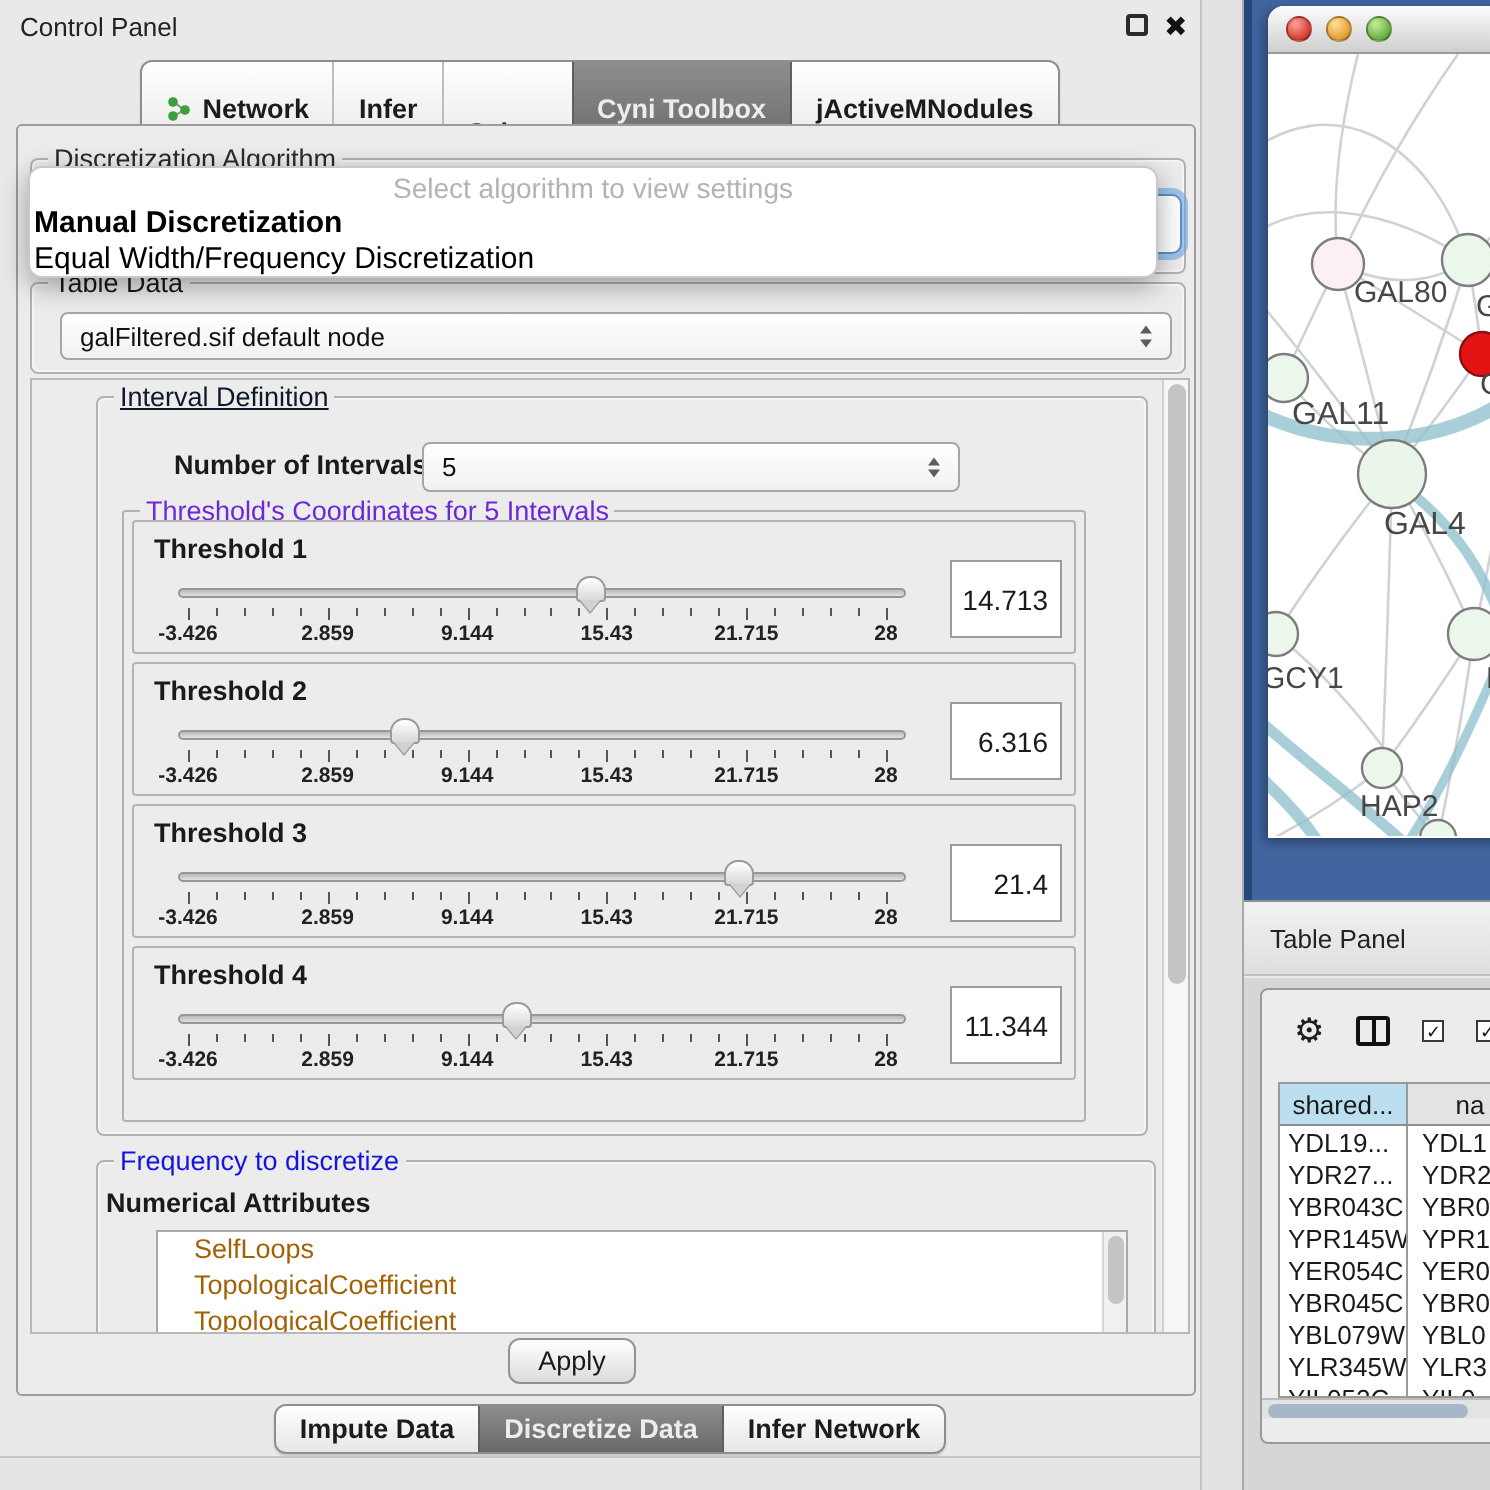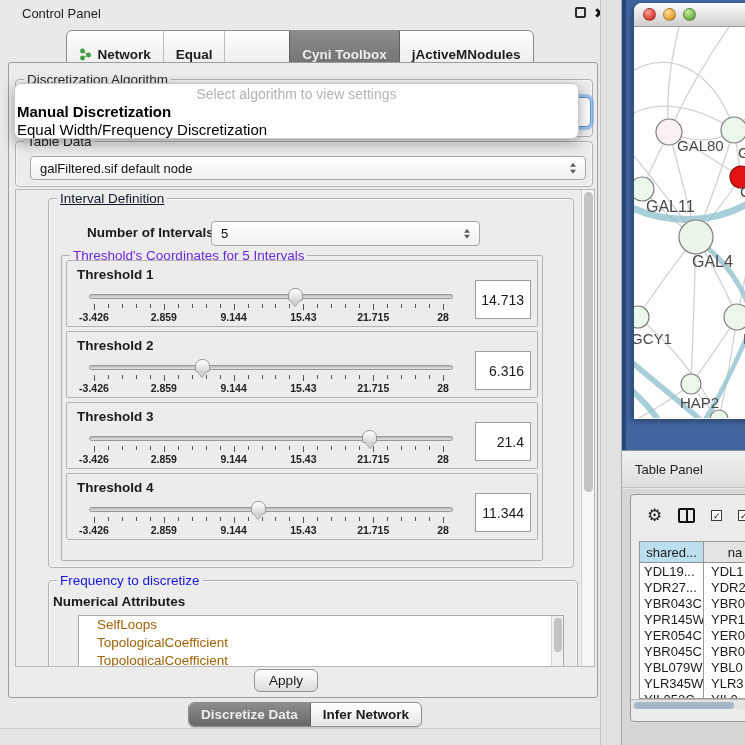--- a/index.html
+++ b/index.html
@@ -1,21 +1,21 @@
 <!DOCTYPE html>
 <html><head>
 <meta charset="utf-8">
 <style>
   html,body{margin:0;padding:0;background:#e9e9e9;}
   *{box-sizing:border-box;}
   #screen{position:relative;width:745px;height:745px;overflow:hidden;
           font-family:"Liberation Sans","DejaVu Sans",sans-serif;color:#1a1a1a;background:#e9e9e9;}
 
   
-  #cp-header{position:absolute;left:12px;top:0;width:600px;height:26px;}
+  #cp-header{position:absolute;left:0;top:0;width:600px;height:26px;}
   #cp-title{position:absolute;left:10px;top:6px;font-size:13px;color:#222;}
   .win-ic{position:absolute;top:7px;width:13px;height:13px;cursor:default;}
   #float-btn{left:563px;border:2px solid #2b2b2b;border-radius:2px;width:11px;height:11px;}
   #close-btn{left:582px;font-size:14px;font-weight:bold;color:#111;line-height:13px;}
 
   .seg-group{display:inline-flex;border:1px solid #8e8e8e;border-radius:6px;overflow:hidden;
              background:linear-gradient(#ffffff,#e6e6e6);box-shadow:0 1px 1px rgba(0,0,0,.15);}
   .seg{padding:4px 12px 4px 12px;font-size:13.5px;font-weight:600;color:#1c1c1c;
        border-left:1px solid #bdbdbd;white-space:nowrap;display:flex;align-items:center;gap:5px;}
   .seg:first-child{border-left:none;}
@@ -154,21 +154,21 @@
           <svg width="13" height="13">
             <line x1="4" y1="3" x2="9" y2="7" stroke="#8a8a8a"></line>
             <line x1="4" y1="10" x2="9" y2="7" stroke="#8a8a8a"></line>
             <circle cx="3.5" cy="3" r="2.4" fill="#3aa03a"></circle>
             <circle cx="3.5" cy="10" r="2.4" fill="#3aa03a"></circle>
             <circle cx="9.5" cy="7" r="2.4" fill="#3aa03a"></circle>
           </svg>
           <div style="display: inline;">Network</div>
         </div>
         <div class="seg">
-          <div style="display: inline;">Equal</div>
+          <div style="display: inline;">Infer</div>
         </div>
         <div class="seg">
           <div style="display: inline; margin-top: 24px;">Select</div>
         </div>
         <div class="seg selected">
           <div style="display: inline;">Cyni Toolbox</div>
         </div>
         <div class="seg">
           <div style="display: inline;">jActiveMNodules</div>
         </div>
@@ -400,20 +400,23 @@
 
       <div id="vscroll">
           <div class="thumb"></div>
         </div>
     </div>
 
     <div id="apply-btn">Apply</div>
   </div>
 
   <div id="bottom-tabbar"><div class="seg-group">
+        <div class="seg">
+          <div style="display: inline;">Impute Data</div>
+        </div>
         <div class="seg selected">
           <div style="display: inline;">Discretize Data</div>
         </div>
         <div class="seg">
           <div style="display: inline;">Infer Network</div>
         </div>
       </div></div>
   <div id="footer-left"></div>
   <div id="gutter"></div>
 

